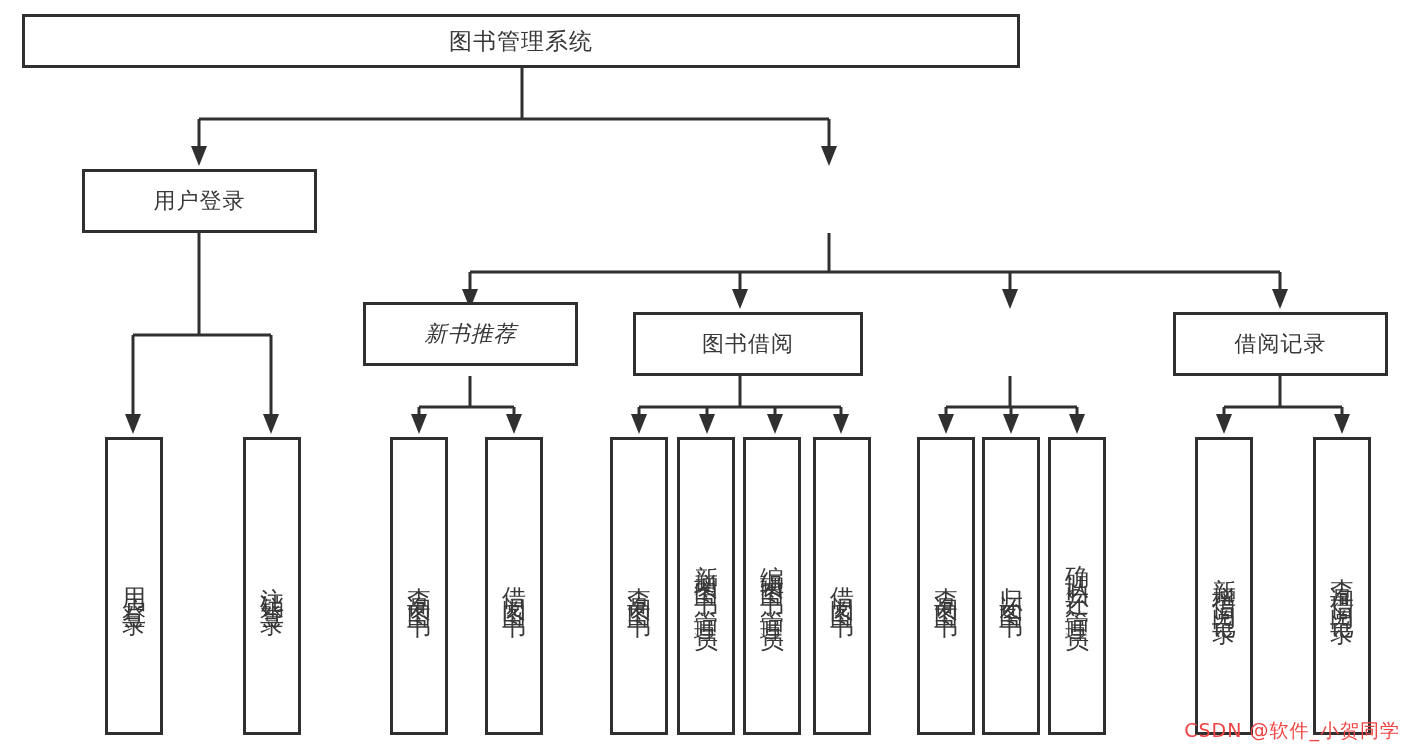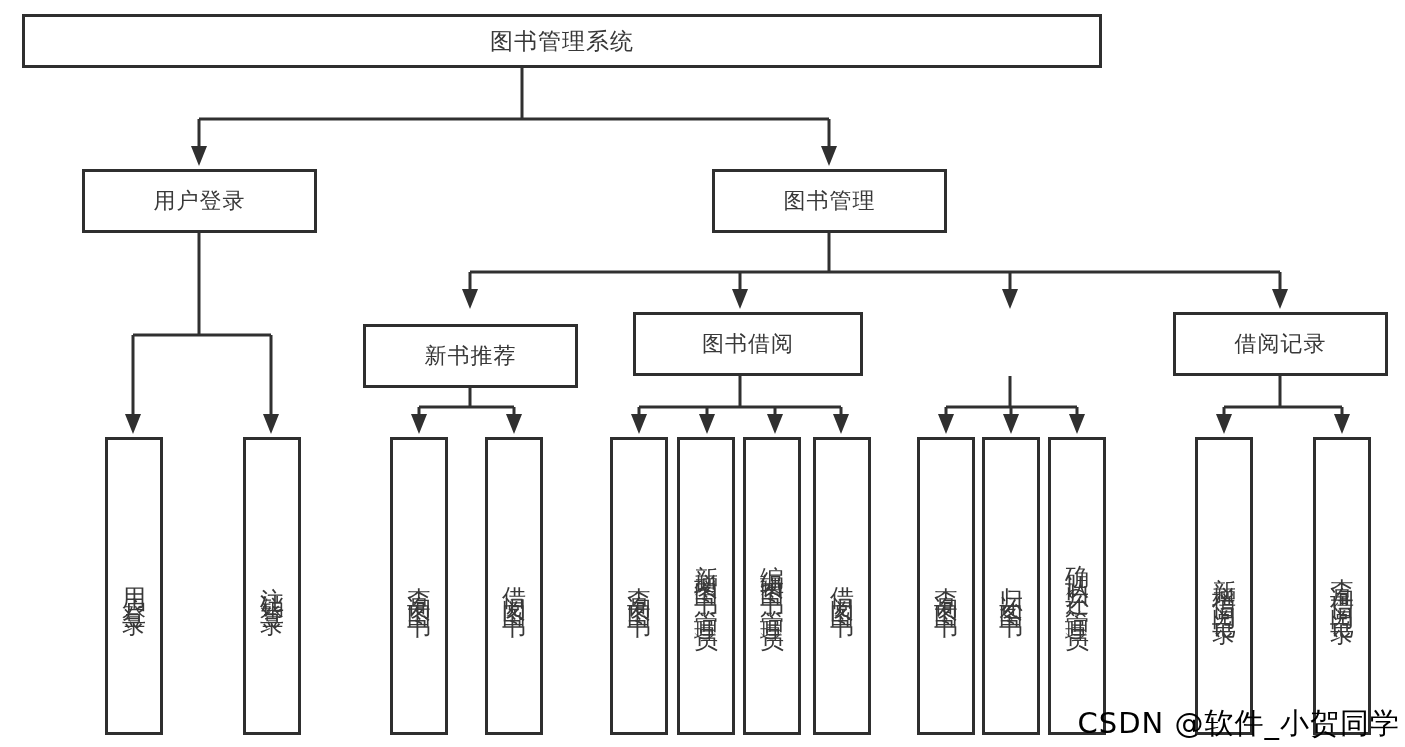--- a/index.html
+++ b/index.html
@@ -39,22 +39,22 @@
     text-orientation: upright;
     font-size: 24px;
     letter-spacing: 9px;
     color: #383838;
     line-height: 1;
   }
   #watermark {
     position: absolute;
     right: 5px;
     bottom: 3px;
-    font-size: 29px;
-    color: #000000;
+    font-size: 19px;
+    color: #ef4444;
     letter-spacing: 1px;
     white-space: nowrap;
   }
   .wire { stroke: #303030; stroke-width: 3; fill: none; }
   .arrow { fill: #303030; stroke: none; }
 </style>
 </head>
 <body>
 
 <div id="canvas">
@@ -88,26 +88,25 @@
     <path class="wire" d="M1010 376 L1010 407 M946 407 L1077 407 M946 407 L946 417 M1011 407 L1011 417 M1077 407 L1077 417"></path>
     <polygon class="arrow" points="946,434 938,414 954,414"></polygon>
     <polygon class="arrow" points="1011,434 1003,414 1019,414"></polygon>
     <polygon class="arrow" points="1077,434 1069,414 1085,414"></polygon>
 
     <path class="wire" d="M1280 376 L1280 407 M1224 407 L1342 407 M1224 407 L1224 417 M1342 407 L1342 417"></path>
     <polygon class="arrow" points="1224,434 1216,414 1232,414"></polygon>
     <polygon class="arrow" points="1342,434 1334,414 1350,414"></polygon>
   </svg>
 
-  <div class="box h-node root-node" style="left:22px; top:14px; width:1080px; height:54px;text-align:right;">图书管理系统</div>
+  <div class="box h-node root-node" style="left:22px; top:14px; width:998px; height:54px;text-align:right;">图书管理系统</div>
 
   <div class="box h-node" style="left:82px; top:169px; width:235px; height:64px;">用户登录</div>
-  <div class="box h-node" style="left:712px; top:169px; width:235px; height:64px;">图书管理</div>
 
-  <div class="box h-node" style="left:363px; top:324px; width:215px; height:64px;">新书推荐</div>
+  <div class="box h-node" style="left:363px; top:302px; width:215px; height:64px;font-style:italic;">新书推荐</div>
   <div class="box h-node" style="left:633px; top:312px; width:230px; height:64px;">图书借阅</div>
   <div class="box h-node" style="left:1173px; top:312px; width:215px; height:64px;">借阅记录</div>
 
   <div class="box leaf" style="left:105px;">
     <span>用户登录</span>
     </div>
   <div class="box leaf" style="left:243px;">
     <span>注销登录</span>
     </div>
 

